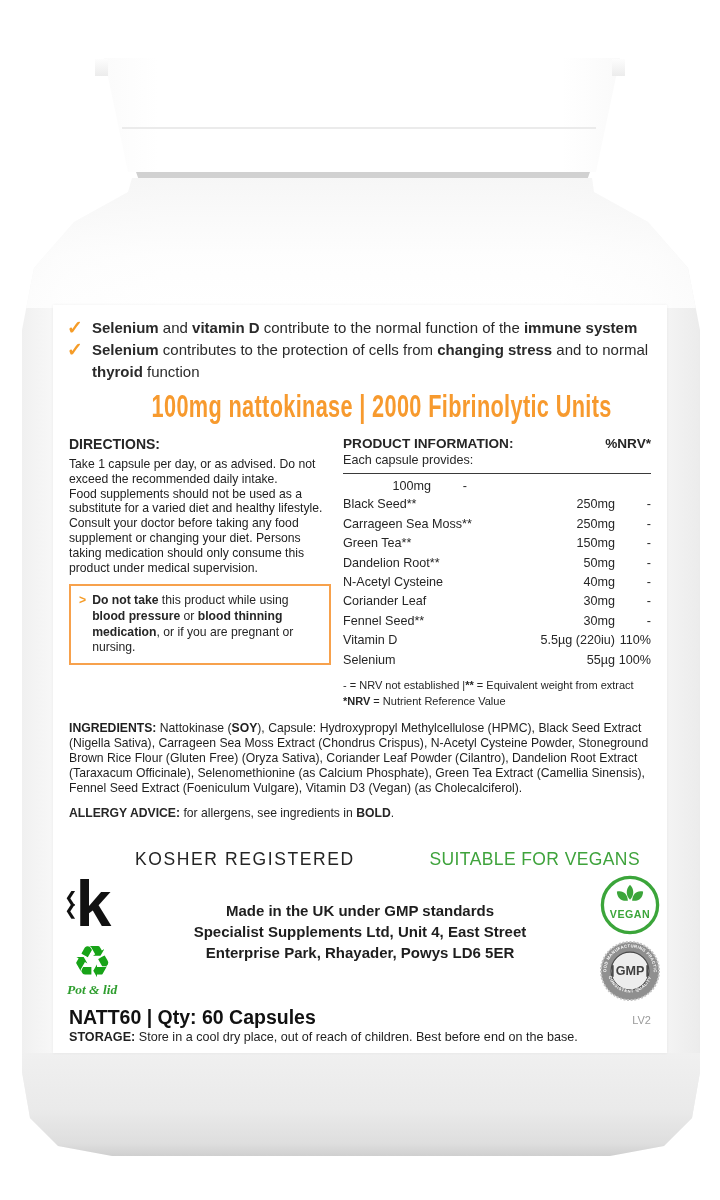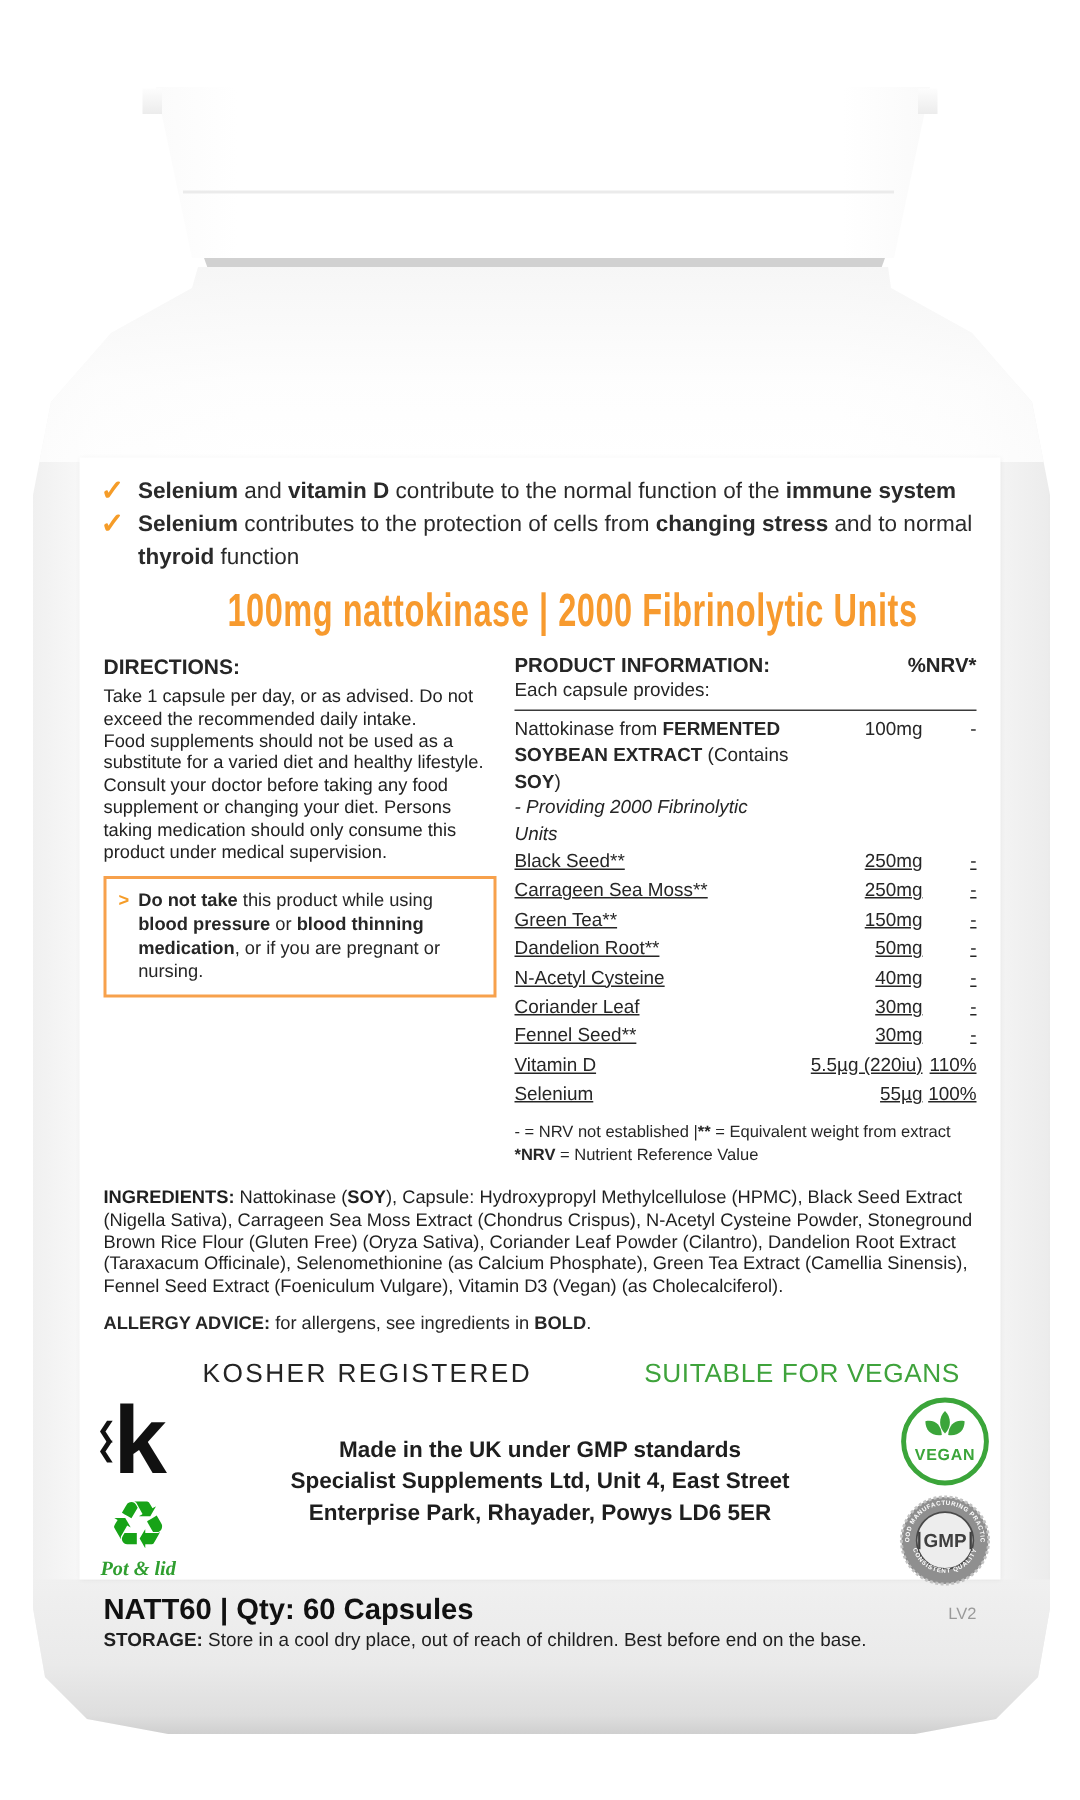--- a/index.html
+++ b/index.html
@@ -49,33 +49,33 @@
   .dir-head{font-size:14px;font-weight:700;margin:0 0 5px 0;}
   .dir-p{font-size:12.2px;line-height:14.8px;margin:0;color:#222;}
   .warn-box{margin-top:9px;border:2px solid #F7A14C;padding:7px 8px;display:flex;gap:6px;
             font-size:12.2px;line-height:15.6px;}
   .warn-box .arrow{color:#F59C28;font-weight:700;}
 
   .pi-header{display:flex;justify-content:space-between;font-size:13.6px;font-weight:700;}
   .pi-sub{font-size:12.6px;margin-top:2px;}
   .pi-rule{border:none;border-top:1.6px solid #3a3a3a;margin:6px 0 4px 0;}
   .pi-row{display:flex;align-items:flex-start;font-size:12.6px;line-height:17.4px;}
-  .pi-row.spaced{line-height:19.4px;text-decoration:underline;}
+  .pi-row.spaced{line-height:19.4px;}
   .pi-name{flex:1;min-width:0;}
   .pi-note{font-style:italic;}
   .pi-amt{flex:0 0 88px;text-align:right;white-space:nowrap;}
   .pi-nrv{flex:0 0 36px;text-align:right;white-space:nowrap;}
   .pi-foot{margin-top:8px;font-size:11px;line-height:15.5px;}
 
   
   .ingredients{padding:0 16px;margin-top:12px;font-size:12.2px;line-height:14.9px;color:#1f1f1f;}
   .allergy{padding:0 16px;margin-top:10px;font-size:12.2px;line-height:15px;}
 
   
-  .certs{display:flex;justify-content:space-between;padding:0 27px 0 82px;margin-top:15px;}
+  .certs{display:flex;justify-content:space-between;padding:0 27px 0 82px;margin-top:28px;}
   .cert-kosher{font-size:17.5px;letter-spacing:1.6px;color:#242424;}
   .cert-vegan{font-size:17.5px;letter-spacing:.4px;color:#3FA33C;}
 
   
   .bottom-block{position:relative;height:128px;margin-top:8px;}
   .kosher-logo{position:absolute;left:12px;top:-2px;display:flex;align-items:center;color:#111;}
   .kosher-chevrons{display:flex;flex-direction:column;font-size:14px;font-weight:700;line-height:13px;margin-right:-1px;}
   .kosher-k{font-size:64px;line-height:56px;font-weight:600;letter-spacing:-2px;}
   .recycle{position:absolute;left:14px;top:62px;text-align:center;}
   .recycle-glyph{font-size:44px;line-height:44px;color:#17A317;}
@@ -141,24 +141,20 @@
 
       <div class="col-right">
         <div class="pi-header">
           <span>PRODUCT INFORMATION:</span>
           <span>%NRV*</span>
         </div>
         <div class="pi-sub">Each capsule provides:</div>
         <hr class="pi-rule">
 
         <div class="pi-row">
-          <span class="pi-name">
-            <span>Nattokinase from <b>FERMENTED SOYBEAN EXTRACT</b> (Contains <b>SOY</b>)</span><br>
-            <span class="pi-note">- Providing 2000 Fibrinolytic Units</span>
-          </span>
           <span class="pi-amt">100mg</span>
           <span class="pi-nrv">-</span>
         </div>
 
         <div class="pi-row spaced">
           <span class="pi-name">Black Seed**</span>
           <span class="pi-amt">250mg</span>
           <span class="pi-nrv">-</span>
         </div>
         <div class="pi-row spaced">

